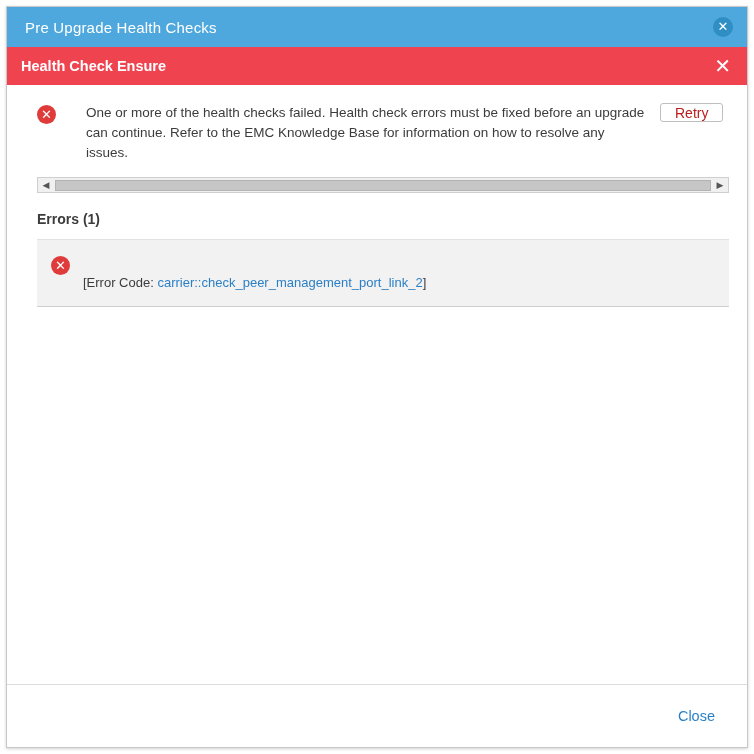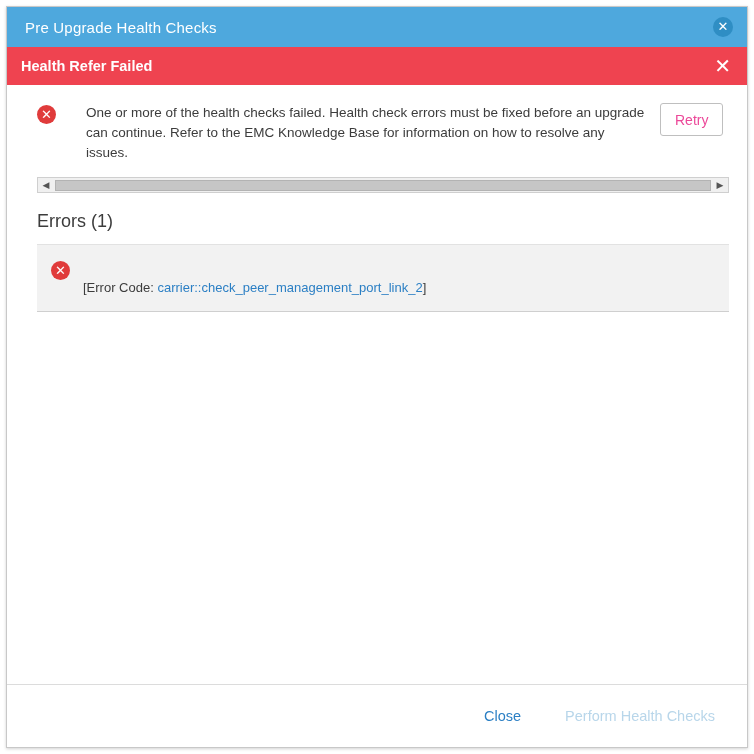--- a/index.html
+++ b/index.html
@@ -108,26 +108,26 @@
     margin-right: 14px;
     font-size: 13.5px;
     color: #3c3c3c;
     line-height: 20px;
     max-width: 560px;
   }
   .retry-btn {
     flex: 0 0 auto;
     margin-top: 0;
     min-width: 62px;
-    height: 33px;
+    height: 19px;
     padding: 0 14px;
     background: #ffffff;
     border: 1px solid #bfbfbf;
     border-radius: 3px;
-    color: #ec4899;
+    color: #b91c1c;
     font-size: 14px;
     cursor: pointer;
     font-family: "Liberation Sans", sans-serif;
   }
   
   .hscroll {
     margin: 14px 0 0 10px;
     width: 692px;
     height: 16px;
     background: #f0f0f0;
@@ -154,22 +154,22 @@
     height: 11px;
     margin: 0 1px;
     background: #c6c6c6;
     border: 1px solid #b3b3b3;
     box-sizing: border-box;
     cursor: pointer;
   }
   
   .errors-heading {
     margin: 18px 0 0 10px;
-    font-size: 18px;
-    font-weight: normal;
+    font-size: 14px;
+    font-weight: bold;
     color: #3c3c3c;
   }
   .error-box {
     margin: 12px 0 0 10px;
     width: 692px;
     box-sizing: border-box;
     background: #f2f2f2;
     border-top: 1px solid #e2e2e2;
     border-bottom: 1px solid #cfcfcf;
     padding: 14px 16px 14px 14px;
@@ -216,21 +216,21 @@
 <body>
 
 <div class="dialog">
 
   <div class="titlebar">
     <span class="titlebar-title">Pre Upgrade Health Checks</span>
     <span class="close-round">✕</span>
   </div>
 
   <div class="banner">
-    <span class="banner-title">Health Refer Failed</span>
+    <span class="banner-title">Health Check Ensure</span>
     <span class="banner-x">✕</span>
   </div>
 
   <div class="body">
 
     <div class="top-message-row">
       <span class="err-icon">✕</span>
       <div class="top-message-text">One or more of the health checks failed. Health check errors must be fixed before an upgrade can continue. Refer to the EMC Knowledge Base for information on how to resolve any issues.</div>
       <button class="retry-btn">Retry</button>
     </div>
@@ -248,16 +248,15 @@
       <div class="error-box-text">
         <br>
         <span>[Error Code: </span><a class="error-code-link">carrier::check_peer_management_port_link_2</a><span>]</span>
       </div>
     </div>
 
   </div>
 
   <div class="footer">
     <button class="link-btn">Close</button>
-    <button class="link-btn link-btn-disabled">Perform Health Checks</button>
   </div>
 
 </div>
 
 </body></html>

